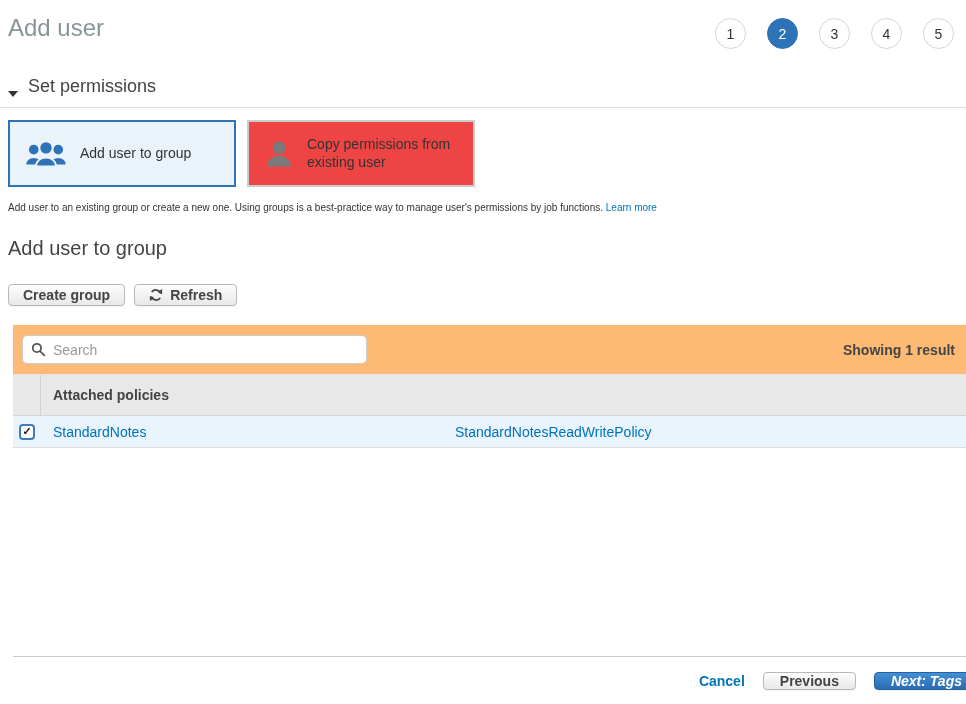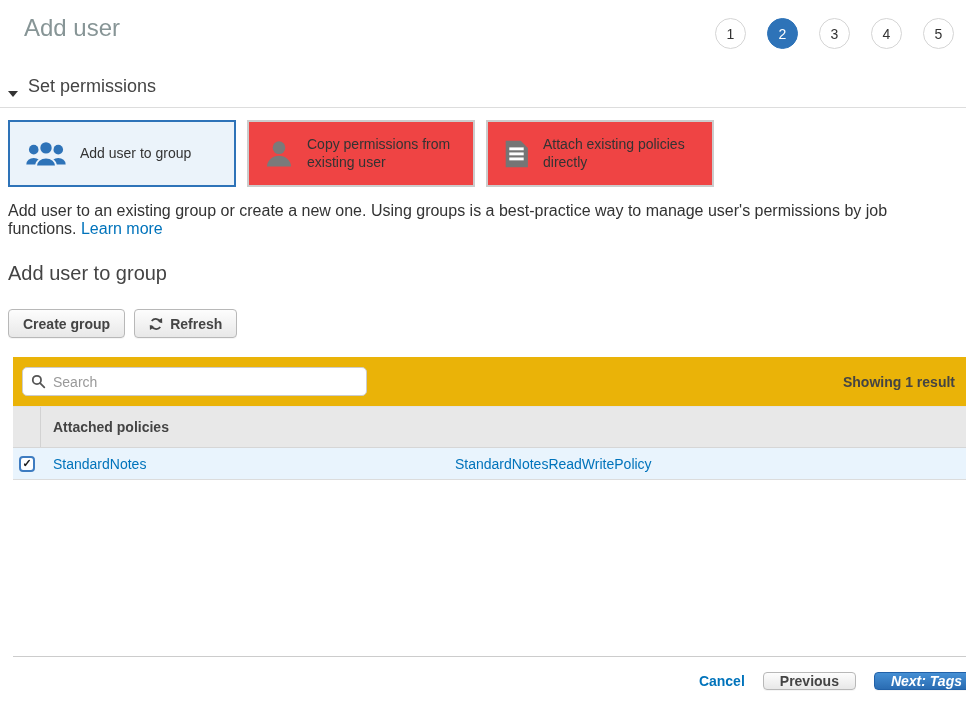--- a/index.html
+++ b/index.html
@@ -9,21 +9,21 @@
     background: #ffffff;
     color: #333;
     position: relative;
     overflow: hidden;
     font-size: 14px;
   }
 
   
   .header {
     display: flex; justify-content: space-between; align-items: flex-start;
-    padding: 14px 12px 0 24px;
+    padding: 14px 12px 0 8px;
   }
   .page-title { font-size: 24px; font-weight: 400; color: #879596; }
   .steps { display: flex; gap: 21px; margin-top: 4px; }
   .step {
     width: 31px; height: 31px; border-radius: 50%;
     border: 1px solid #d5d5d5; background: #fff; color: #333;
     display: flex; align-items: center; justify-content: center;
     font-size: 14px;
   }
   .step.active { background: #2e73b8; border-color: #2e73b8; color: #fff; }
@@ -48,47 +48,47 @@
     border: 2px solid #cccccc; background: #ef4444;
     display: flex; align-items: center; gap: 13px;
     padding: 0 10px 0 15px;
     cursor: pointer;
     font-size: 14px; color: #333; line-height: 1.25;
   }
   .card.selected { border-color: #2e73b8; background: #ebf3fa; }
   .card .icon-wrap { flex: 0 0 auto; display: flex; align-items: center; }
 
   
-  .description { margin: 15px 12px 0 8px; font-size: 16px; color: #333; }
+  .description { margin: 15px 12px 0 8px; font-size: 10px; color: #333; }
   a.link { color: #0073bb; text-decoration: none; cursor: pointer; }
 
   
   .group-heading { margin: 24px 0 0 8px; font-size: 20px; font-weight: 400; color: #444; }
 
   
   .btn-row { display: flex; gap: 9px; margin: 24px 0 0 8px; }
   .aws-btn {
-    height: 29px; padding: 0 14px;
+    height: 22px; padding: 0 14px;
     border: 1px solid #b8b8b8; border-radius: 4px;
     background: linear-gradient(#fdfdfd, #e8e8e8);
     font-family: "Liberation Sans", sans-serif;
     font-size: 14px; font-weight: bold; color: #444;
     display: inline-flex; align-items: center; gap: 7px;
     cursor: pointer;
     box-shadow: 0 1px 0 rgba(0,0,0,0.04);
   }
   .aws-btn.primary {
     background: linear-gradient(#458fd4, #2a6cb2);
     border-color: #2161a8; color: #fff; font-style: italic;
   }
 
   
   .table-wrap { margin: 19px 0 0 13px; width: 953px; }
   .toolbar {
-    height: 50px; background: #eab308;
+    height: 50px; background: #fdba74;
     border-bottom: 1px solid #e3e3e3;
     display: flex; align-items: center; justify-content: space-between;
     padding: 0 11px 0 9px;
   }
   .search-box { position: relative; }
   .search-box input {
     width: 345px; height: 29px;
     border: 1px solid #ccc; border-radius: 5px;
     padding: 0 8px 0 30px;
     font-family: "Liberation Sans", sans-serif;
@@ -176,31 +176,20 @@
   </div>
   <div class="card">
     <span class="icon-wrap">
       <svg width="30" height="30" viewBox="0 0 18 18">
         <circle cx="9" cy="5.2" r="3.8" fill="#7a7a7a"></circle>
         <path d="M1.8 16.5 a7.2 6.4 0 0 1 14.4 0 z" fill="#7a7a7a"></path>
       </svg>
     </span>
     <span>Copy permissions from existing user</span>
   </div>
-  <div class="card">
-    <span class="icon-wrap">
-      <svg width="27" height="30" viewBox="0 0 22 25">
-        <path d="M2 1.5 h12.5 l6 6 v16 h-18.5 z" fill="#757575"></path>
-        <rect x="5" y="7" width="12" height="2.4" fill="#fff"></rect>
-        <rect x="5" y="11.2" width="12" height="2.4" fill="#fff"></rect>
-        <rect x="5" y="15.4" width="12" height="2.4" fill="#fff"></rect>
-      </svg>
-    </span>
-    <span>Attach existing policies directly</span>
-  </div>
 </div>
 
 <div class="description">
   <span>Add user to an existing group or create a new one. Using groups is a best-practice way to manage user's permissions by job functions. </span><a class="link">Learn more</a>
 </div>
 
 <div class="group-heading">Add user to group</div>
 
 <div class="btn-row">
   <button class="aws-btn">Create group</button>

